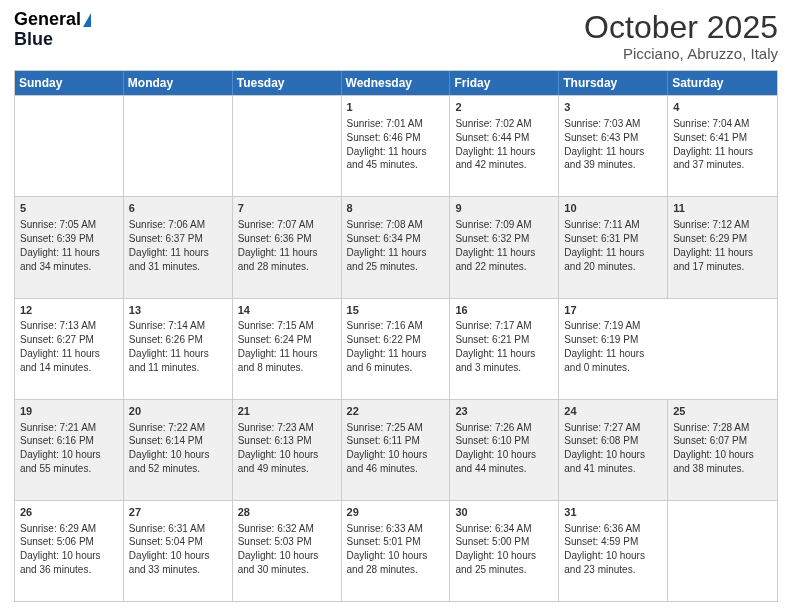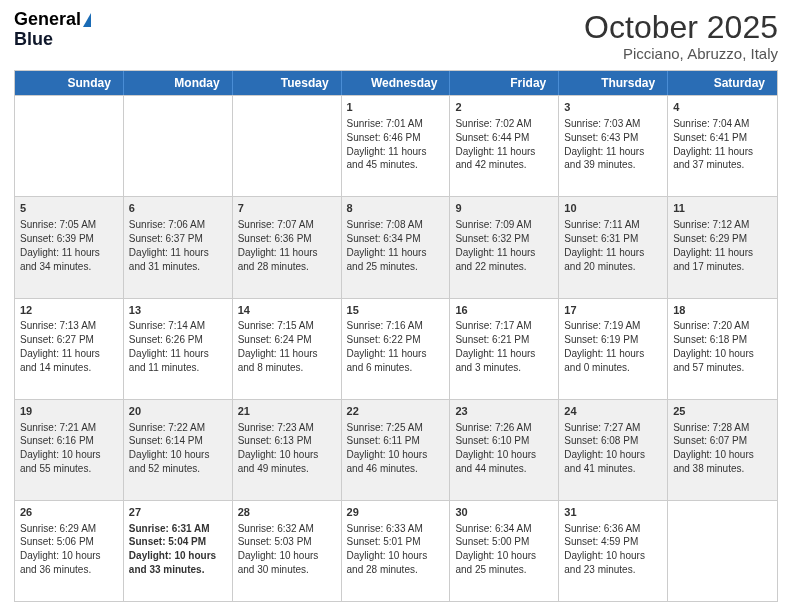--- a/index.html
+++ b/index.html
@@ -70,22 +70,22 @@
     }
     .cal-header {
       display: grid;
       grid-template-columns: repeat(7, 1fr);
       background: #2a6db5;
     }
     .cal-header-cell {
       color: #fff;
       font-size: 12px;
       font-weight: bold;
-      text-align: right;
-      padding: 5px 12px;
+      text-align: left;
+      padding: 5px 4px;
       border-right: 1px solid #4a8dd5;
     }
     .cal-header-cell:last-child { border-right: none; }
     .cal-body {
       flex: 1;
       display: flex;
       flex-direction: column;
     }
     .cal-row {
       flex: 1;
@@ -201,23 +201,20 @@
 Daylight: 11 hours and 8 minutes.</span></div>
           <div class="cal-cell"><span class="day-number">15</span><span class="cell-text" style="white-space: pre-wrap;">Sunrise: 7:16 AM
 Sunset: 6:22 PM
 Daylight: 11 hours and 6 minutes.</span></div>
           <div class="cal-cell"><span class="day-number">16</span><span class="cell-text" style="white-space: pre-wrap;">Sunrise: 7:17 AM
 Sunset: 6:21 PM
 Daylight: 11 hours and 3 minutes.</span></div>
           <div class="cal-cell"><span class="day-number">17</span><span class="cell-text" style="white-space: pre-wrap;">Sunrise: 7:19 AM
 Sunset: 6:19 PM
 Daylight: 11 hours and 0 minutes.</span></div>
-          <div class="cal-cell"><span class="day-number">18</span><span class="cell-text" style="white-space: pre-wrap;">Sunrise: 7:20 AM
-Sunset: 6:18 PM
-Daylight: 10 hours and 57 minutes.</span></div>
         </div>
         <div class="cal-row">
           <div class="cal-cell alt-row"><span class="day-number">19</span><span class="cell-text" style="white-space: pre-wrap;">Sunrise: 7:21 AM
 Sunset: 6:16 PM
 Daylight: 10 hours and 55 minutes.</span></div>
           <div class="cal-cell alt-row"><span class="day-number">20</span><span class="cell-text" style="white-space: pre-wrap;">Sunrise: 7:22 AM
 Sunset: 6:14 PM
 Daylight: 10 hours and 52 minutes.</span></div>
           <div class="cal-cell alt-row"><span class="day-number">21</span><span class="cell-text" style="white-space: pre-wrap;">Sunrise: 7:23 AM
 Sunset: 6:13 PM
@@ -232,21 +229,21 @@
 Sunset: 6:08 PM
 Daylight: 10 hours and 41 minutes.</span></div>
           <div class="cal-cell alt-row"><span class="day-number">25</span><span class="cell-text" style="white-space: pre-wrap;">Sunrise: 7:28 AM
 Sunset: 6:07 PM
 Daylight: 10 hours and 38 minutes.</span></div>
         </div>
         <div class="cal-row">
           <div class="cal-cell"><span class="day-number">26</span><span class="cell-text" style="white-space: pre-wrap;">Sunrise: 6:29 AM
 Sunset: 5:06 PM
 Daylight: 10 hours and 36 minutes.</span></div>
-          <div class="cal-cell"><span class="day-number">27</span><span class="cell-text" style="white-space: pre-wrap; font-weight: bold;">Sunrise: 6:31 AM
+          <div class="cal-cell"><span class="day-number">27</span><span class="cell-text" style="white-space: pre-wrap;">Sunrise: 6:31 AM
 Sunset: 5:04 PM
 Daylight: 10 hours and 33 minutes.</span></div>
           <div class="cal-cell"><span class="day-number">28</span><span class="cell-text" style="white-space: pre-wrap;">Sunrise: 6:32 AM
 Sunset: 5:03 PM
 Daylight: 10 hours and 30 minutes.</span></div>
           <div class="cal-cell"><span class="day-number">29</span><span class="cell-text" style="white-space: pre-wrap;">Sunrise: 6:33 AM
 Sunset: 5:01 PM
 Daylight: 10 hours and 28 minutes.</span></div>
           <div class="cal-cell"><span class="day-number">30</span><span class="cell-text" style="white-space: pre-wrap;">Sunrise: 6:34 AM
 Sunset: 5:00 PM

